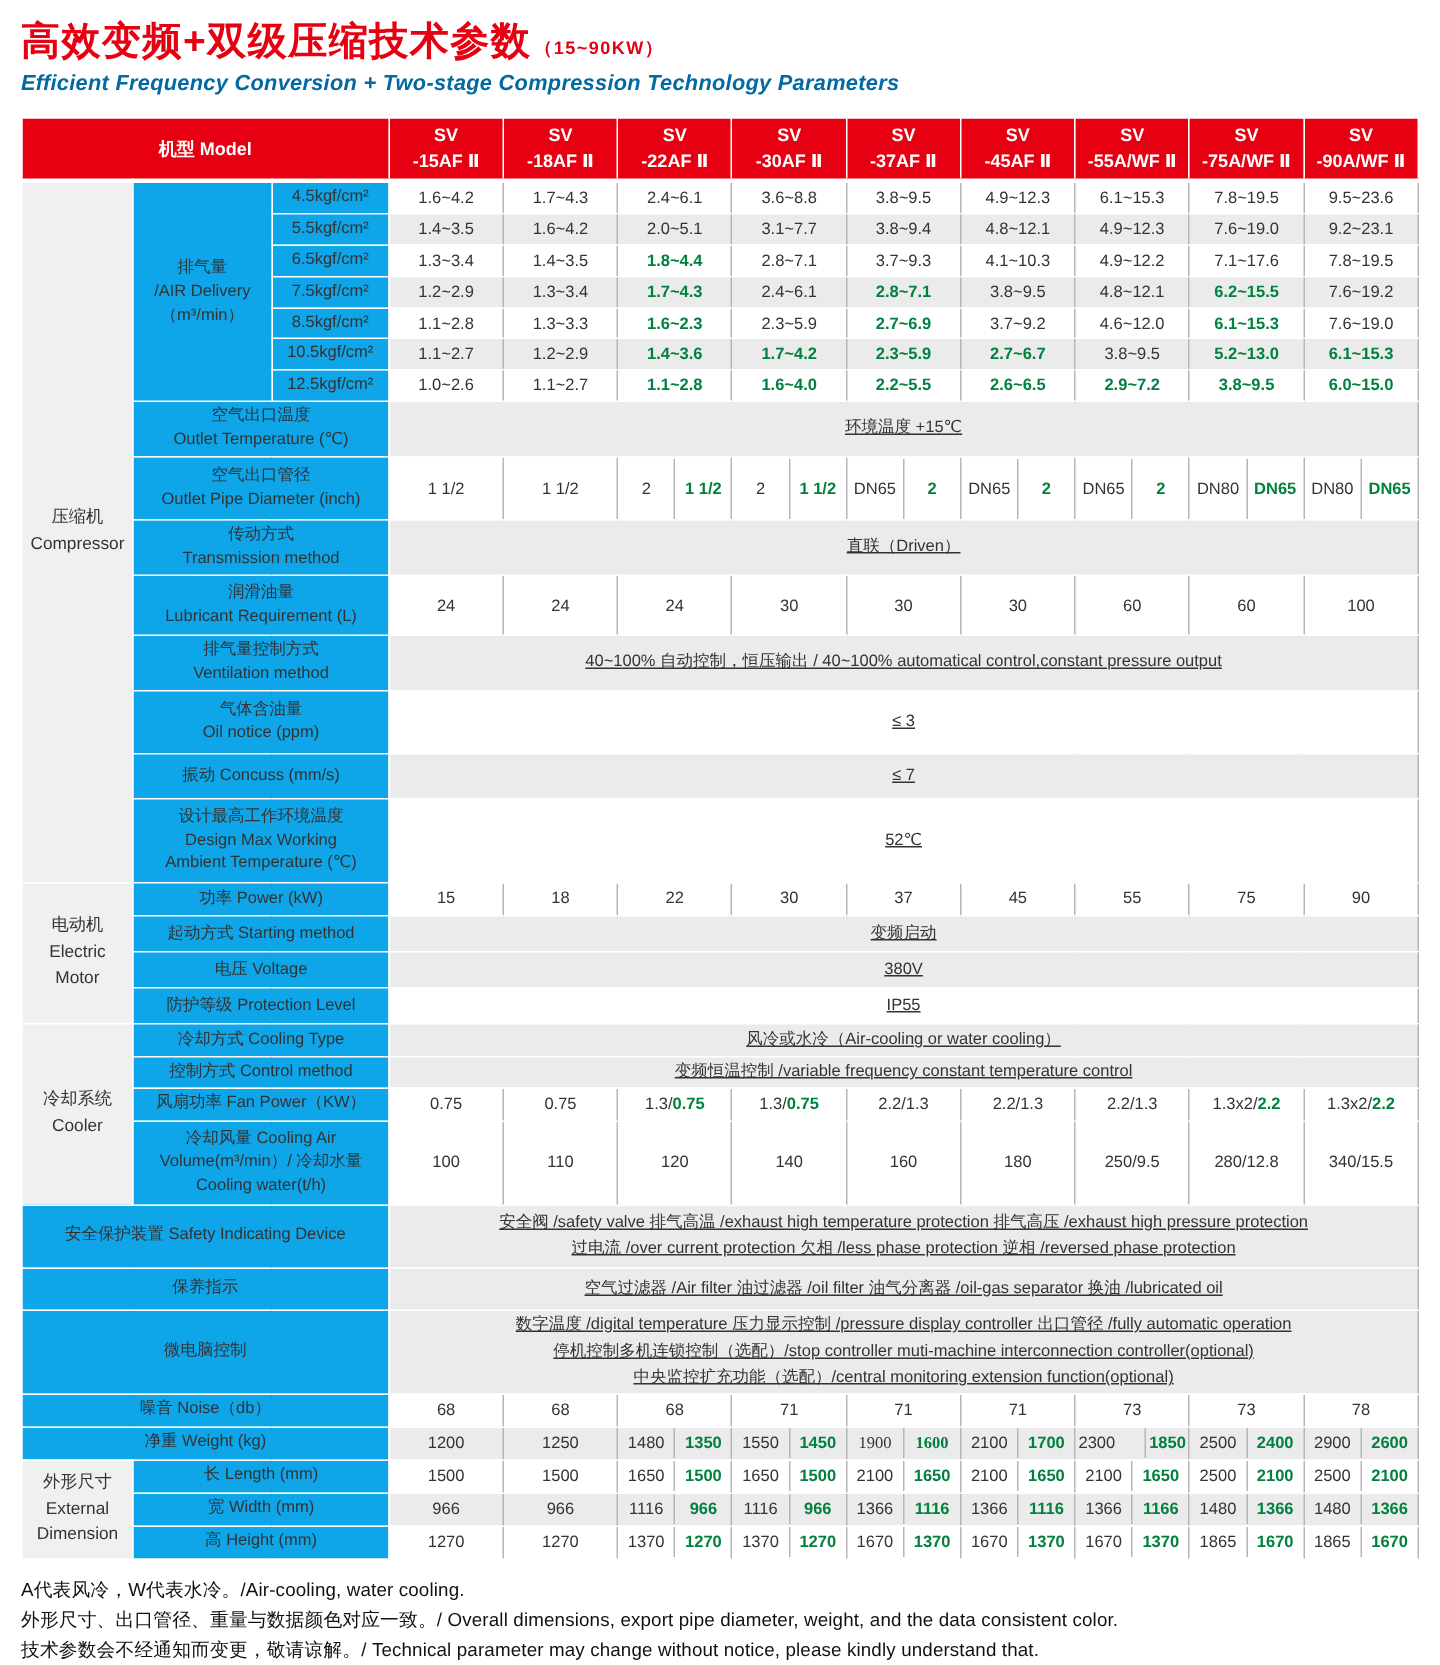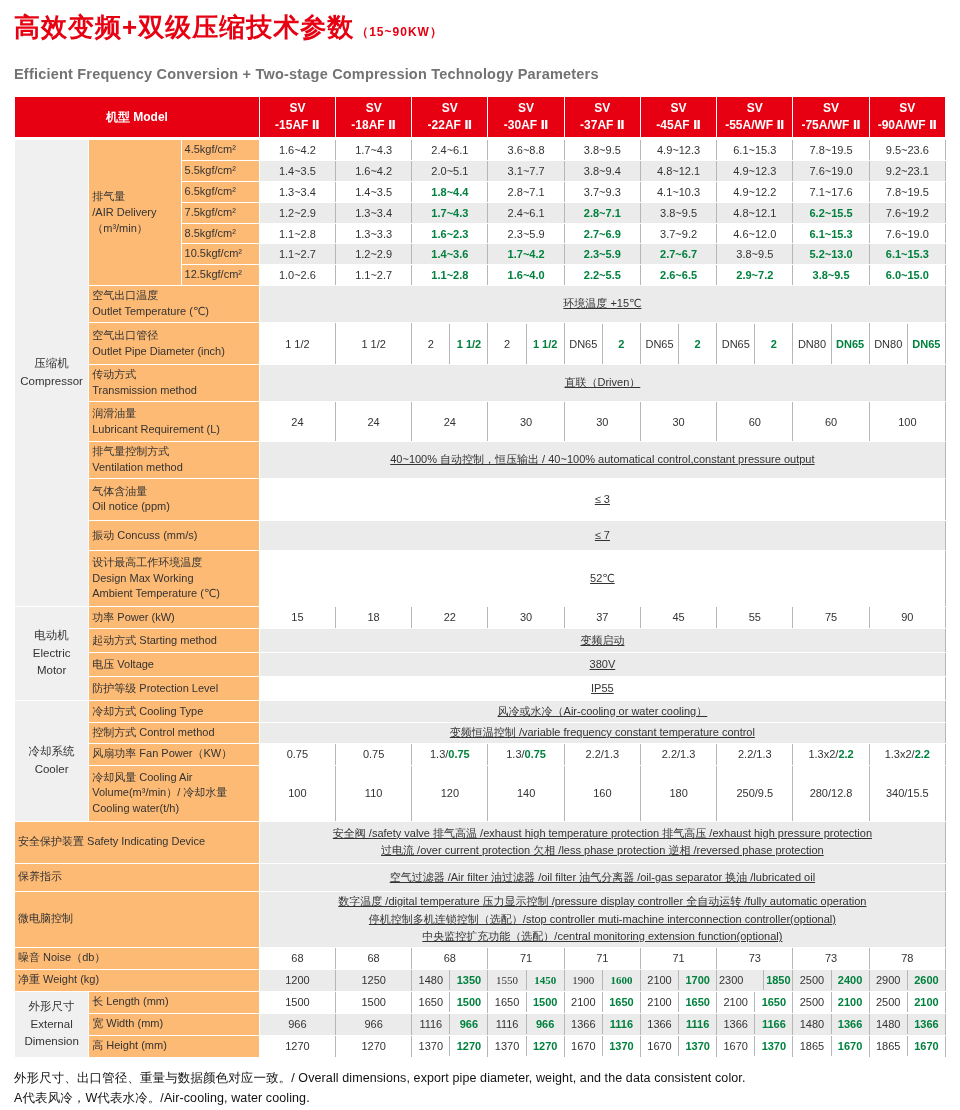--- a/index.html
+++ b/index.html
@@ -1,26 +1,26 @@
 <!DOCTYPE html>
 <html><head>
 <meta charset="utf-8">
 <style>
   html,body{margin:0;padding:0;background:#fff;}
   body{width:960px;height:1110px;font-family:"Liberation Sans","DejaVu Sans",sans-serif;-webkit-font-smoothing:antialiased;}
   .page{width:960px;height:1110px;overflow:hidden;box-sizing:border-box;}
   .title-block{padding:12px 14px 0 14px;}
   h1{margin:0;font-size:26px;font-weight:700;color:#e60012;letter-spacing:1px;line-height:1.2;}
   h1 .size{font-size:12px;font-weight:700;margin-left:2px;}
-  .subtitle{margin-top:23px;font-size:14.5px;font-weight:600;color:#737373;letter-spacing:0.2px;}
+  .subtitle{margin-top:5px;font-size:14.5px;font-weight:600;color:#0369a1;letter-spacing:0.2px;font-style:italic;}
   table{border-collapse:collapse;table-layout:fixed;width:932px;margin:14px 14px 0 14px;border-bottom:1px solid #c9c9c9;}
   th,td{box-sizing:border-box;vertical-align:middle;}
   .hcell{background:#e60012;color:#fff;border:1px solid #fff;border-bottom:3px solid #fff;font-size:12px;font-weight:700;line-height:1.4;padding:3px 0;text-align:center;}
   .grp{background:#f0f0f0;border:1px solid #fff;font-size:11.5px;color:#333;text-align:center;line-height:1.55;padding:2px;}
-  .lab{background:#fdba74;border:1px solid #fff;font-size:11px;color:#333;text-align:left;line-height:1.45;padding:2px 3px;}
+  .lab{background:#0ea5e9;border:1px solid #fff;font-size:11px;color:#333;text-align:center;line-height:1.45;padding:2px 3px;}
   .dat{border:1px solid #b6b6b6;border-top-color:#fff;border-bottom-color:#fff;font-size:11px;color:#333;text-align:center;padding:1px 2px;}
   .dat.g{background:#ebebeb;}
   .dat.w{background:#fff;}
   .gr{color:#00813e;font-weight:700;}
   .span-cell div{line-height:1.6;text-decoration:underline;}
   td.pair{padding:0;}
   .pairwrap{display:flex;align-items:stretch;width:100%;}
   .half{flex:1;display:flex;align-items:center;justify-content:center;}
   .half + .half{border-left:1px solid #b6b6b6;}
   .footer{margin:10px 14px;font-size:12.5px;color:#111;line-height:1.6;letter-spacing:0.1px;}
@@ -438,21 +438,21 @@
           </td>
           <td colspan="9" class="dat span-cell g">
             <div><span>空气过滤器 /Air filter  油过滤器 /oil filter   油气分离器 /oil-gas separator  换油 /lubricated oil</span></div>
           </td>
         </tr>
         <tr style="height: 56px;">
           <td colspan="3" class="lab">
             <div>微电脑控制</div>
           </td>
           <td colspan="9" class="dat span-cell g">
-            <div><span>数字温度 /digital temperature  压力显示控制 /pressure display controller  全自动运转 /fully automatic operation</span></div>
+            <div><span>数字温度 /digital temperature  压力显示控制 /pressure display controller  出口管径 /fully automatic operation</span></div>
             <div><span>停机控制多机连锁控制（选配）/stop controller muti-machine interconnection controller(optional)</span></div>
             <div><span>中央监控扩充功能（选配）/central monitoring extension function(optional)</span></div>
           </td>
         </tr>
         <tr style="height: 22px;">
           <td colspan="3" class="lab">
             <div>噪音 Noise（db）</div>
           </td>
           <td class="dat w"><span>68</span></td>
           <td class="dat w"><span>68</span></td>
@@ -474,21 +474,21 @@
             <div class="pairwrap" style="min-height: 20px;">
               <div class="half">
                 <span>1480</span>
               </div>
               <div class="half">
                 <span class="gr">1350</span>
               </div>
             </div>
           </td>
           <td class="dat g pair">
-            <div class="pairwrap" style="min-height: 20px; font-family: Liberation Serif, serif;">
+            <div class="pairwrap" style="min-height: 20px;">
               <div class="half">
                 <span>1550</span>
               </div>
               <div class="half">
                 <span class="gr">1450</span>
               </div>
             </div>
           </td>
           <td class="dat g pair">
             <div class="pairwrap" style="min-height: 20px; font-family: Liberation Serif, serif;">
@@ -773,17 +773,17 @@
               <div class="half">
                 <span class="gr">1670</span>
               </div>
             </div>
           </td>
         </tr>
       </tbody>
   </table>
 
   <div class="footer">
+    <div>A代表风冷，W代表水冷。/Air-cooling, water cooling.</div>
     <div>外形尺寸、出口管径、重量与数据颜色对应一致。/ Overall dimensions, export pipe diameter, weight, and the data consistent color.</div>
-    <div>A代表风冷，W代表水冷。/Air-cooling, water cooling.</div>
     <div>技术参数会不经通知而变更，敬请谅解。/ Technical parameter may change without notice, please kindly understand that.</div>
   </div>
 </div>
 
 </body></html>

